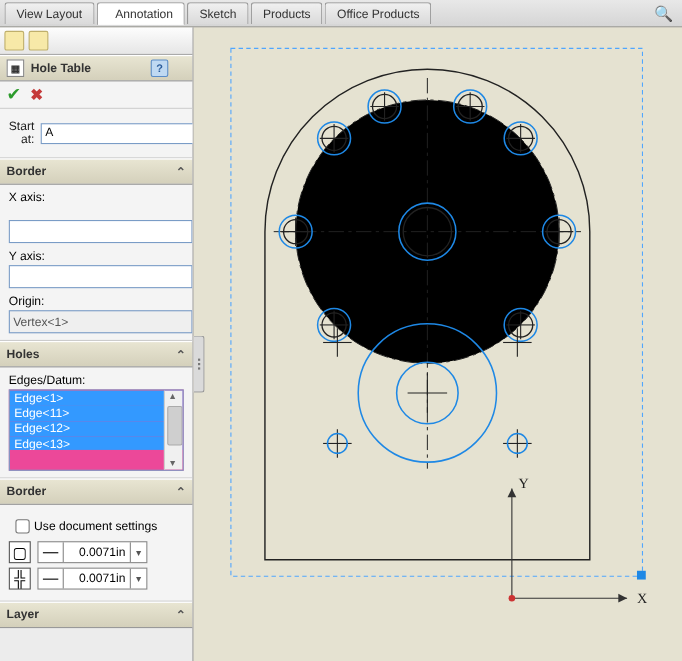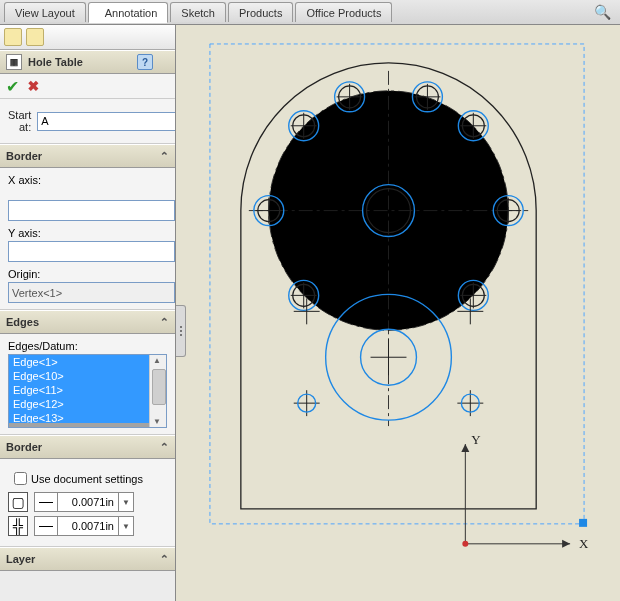--- a/index.html
+++ b/index.html
@@ -18,21 +18,21 @@
   .okrow{height:24px;display:flex;align-items:center;padding:0 6px;background:#F4F4F4;border-bottom:1px solid #CCC;}
   .okrow .ok{color:#2C9B2C;font-size:16px;margin-right:8px;}
   .okrow .cancel{color:#C53A3A;font-size:14px;font-weight:bold;}
   .panelbody{padding:6px 8px;background:#F4F4F4;border-bottom:1px solid #CCC;}
   .frow{display:flex;align-items:center;margin:4px 0;}
   .flabel{width:62px;color:#222;}
   .finput{flex:1;border:1px solid #7A9CC6;background:#FFF;height:17px;padding:0 3px;font:inherit;}
   .fselect{flex:1;border:1px solid #7A9CC6;background:#EFEFEF;height:19px;padding:0 3px;font:inherit;color:#555;}
   .radio{display:flex;align-items:center;margin-left:30px;margin-bottom:2px;}
   .radio input{margin-right:4px;}
-  .listbox{border:1px solid #7A9CC6;background:#a3a3a3;height:72px;overflow:hidden;position:relative;margin-top:2px;}
+  .listbox{border:1px solid #7A9CC6;background:#ec4899;height:72px;overflow:hidden;position:relative;margin-top:2px;}
   .listbox .item{padding:1px 4px;background:#3399FF;color:#FFF;}
   .listbox .sb{position:absolute;right:0;top:0;width:16px;height:100%;background:#F0F0F0;border-left:1px solid #CCC;}
   .listbox .sb::before{content:"▲";position:absolute;top:1px;left:3px;font-size:8px;color:#666;}
   .listbox .sb::after{content:"▼";position:absolute;bottom:1px;left:3px;font-size:8px;color:#666;}
   .listbox .sb .thumb{position:absolute;left:2px;top:14px;width:12px;height:34px;background:#CFCFCF;border:1px solid #AAA;border-radius:2px;}
   .bicon{width:18px;height:18px;border:1px solid #555;background:#FFF;display:inline-flex;align-items:center;justify-content:center;margin-right:6px;font-size:14px;line-height:1;}
   .combo{display:flex;align-items:center;border:1px solid #888;background:#FFF;height:18px;width:98px;}
   .combo .sw{width:22px;border-right:1px solid #888;height:100%;display:flex;align-items:center;justify-content:center;}
   .combo .sw .line{width:14px;height:0;border-top:1px solid #000;}
   .combo .val{flex:1;text-align:right;padding-right:4px;}
@@ -94,28 +94,27 @@
     <div class="panelbody">
       <div style="margin-bottom:14px">X axis:</div>
       <input class="finput" style="width: 100%; height: 19px;" value="">
       <div style="margin:6px 0 2px">Y axis:</div>
       <input class="finput" style="width: 100%; height: 19px;" value="">
       <div style="margin:6px 0 2px">Origin:</div>
       <input class="fselect" style="width: 100%;" value="Vertex&lt;1&gt;">
     </div>
 
     <div class="head">
-      <span>Edges</span>
+      <span>Holes</span>
       <span class="chev">⌃</span>
     </div>
     <div class="panelbody">
       <div style="margin-bottom:2px">Edges/Datum:</div>
       <div class="listbox">
         <div class="item">Edge&lt;1&gt;</div>
-        <div class="item">Edge&lt;10&gt;</div>
         <div class="item">Edge&lt;11&gt;</div>
         <div class="item">Edge&lt;12&gt;</div>
         <div class="item" style="height:10px;overflow:hidden">Edge&lt;13&gt;</div>
         <div class="sb">
             <div class="thumb"></div>
           </div>
       </div>
     </div>
 
     <div class="head">

